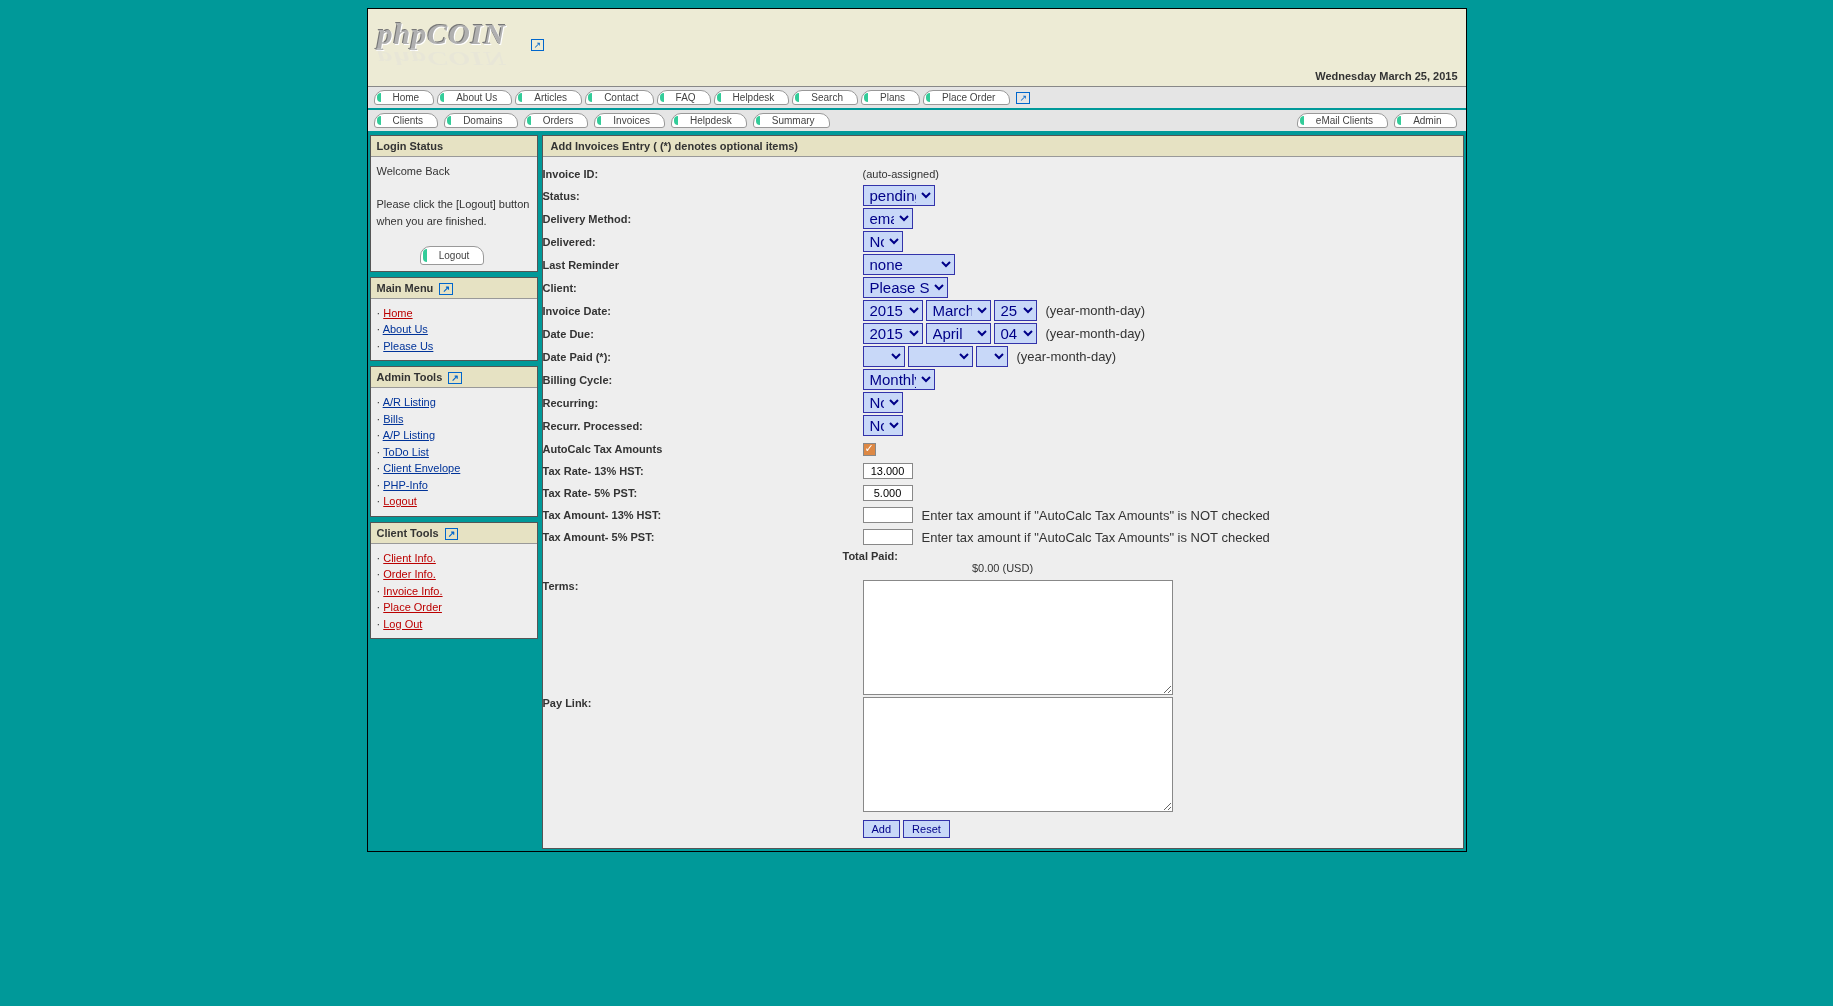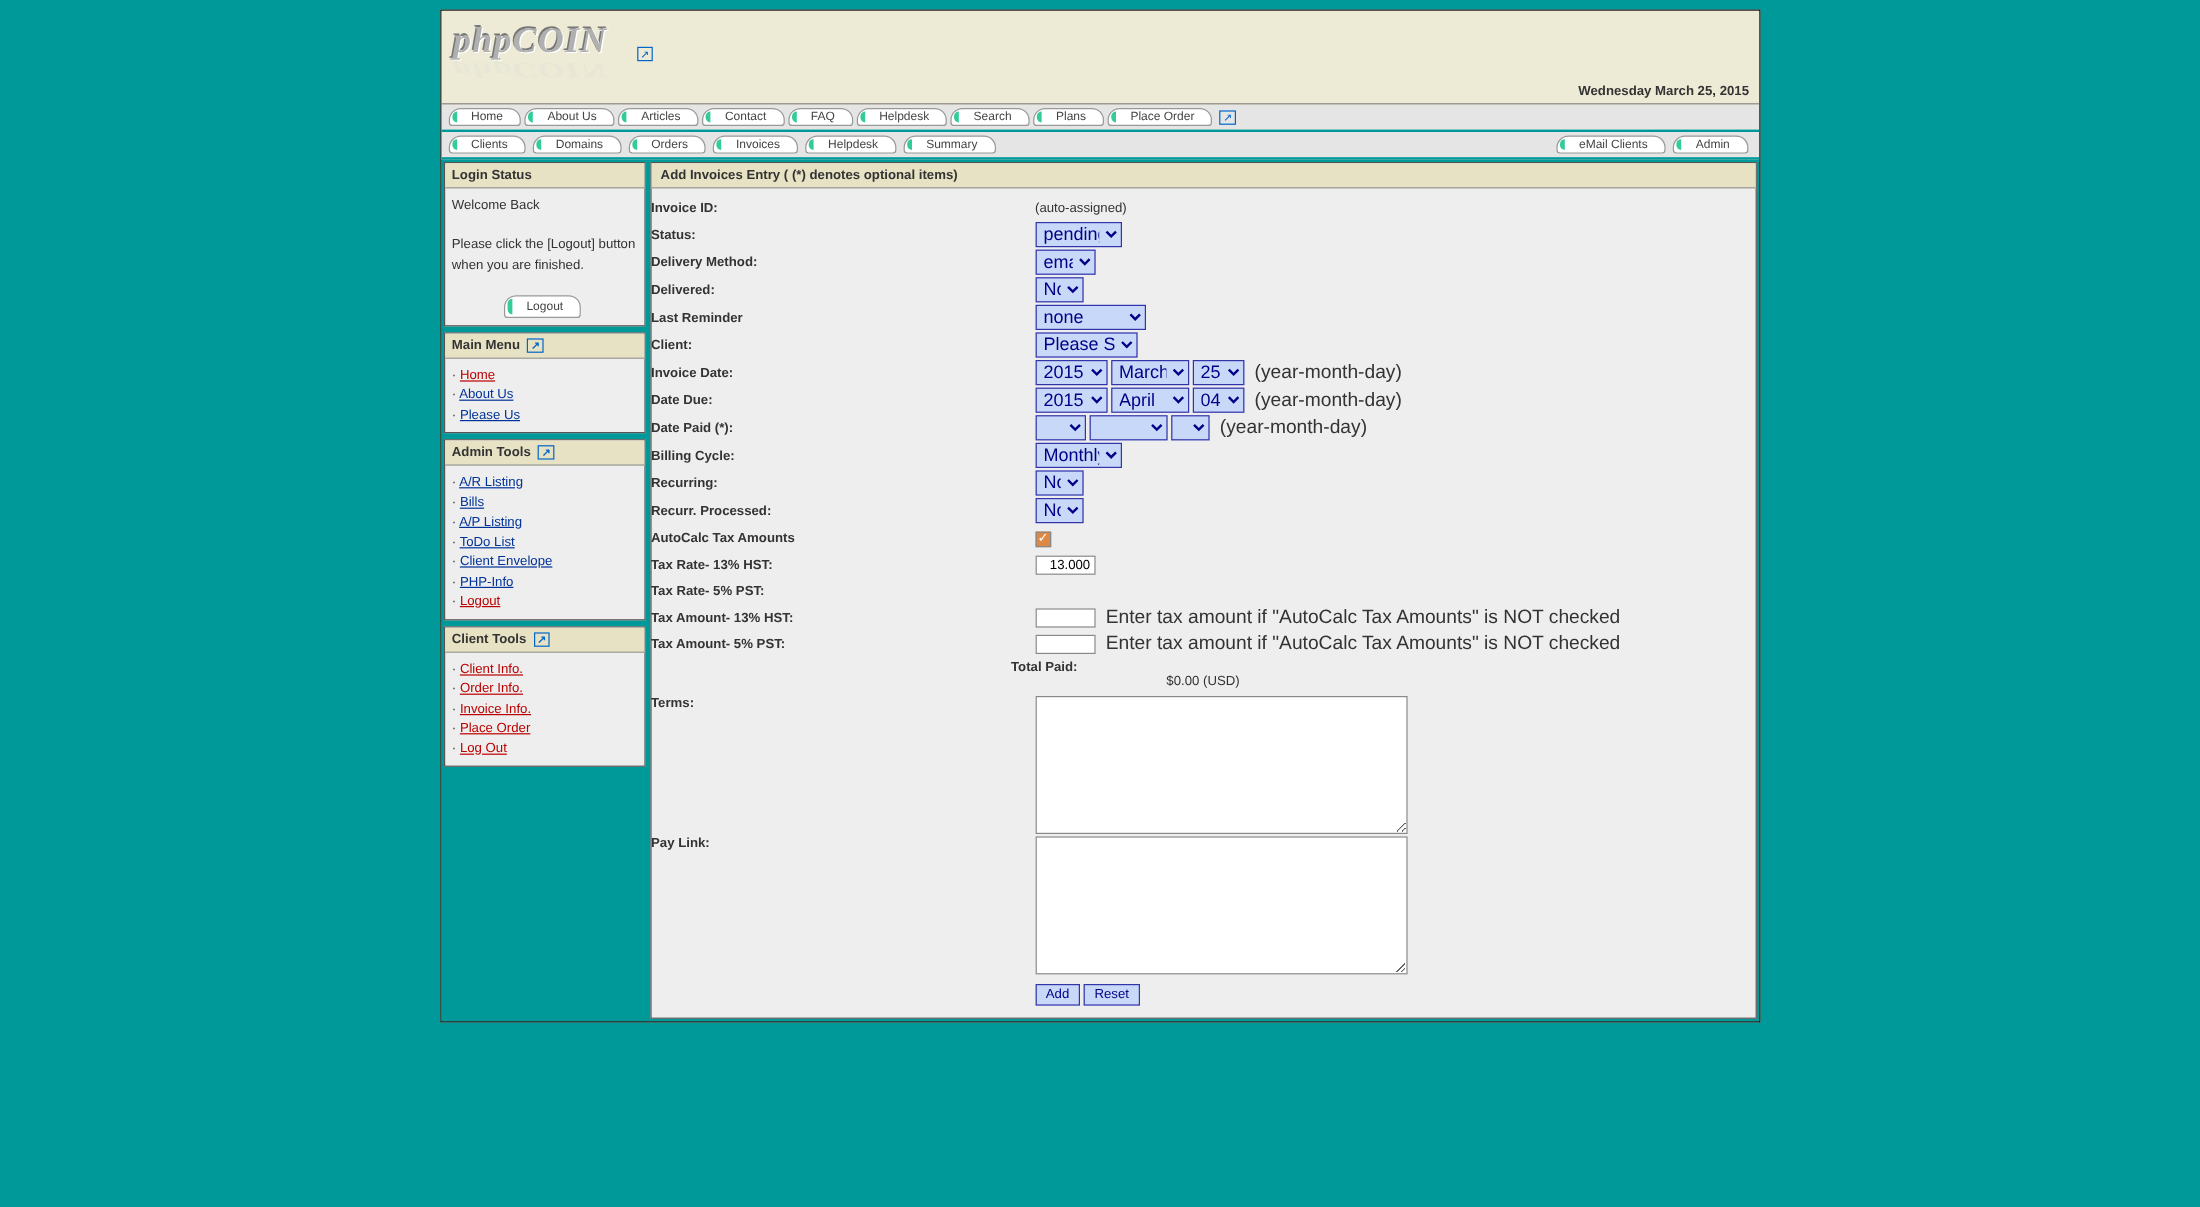--- a/index.html
+++ b/index.html
@@ -23,23 +23,23 @@
 .panel-body a { color: #b00; text-decoration: underline; }
 .panel-body a.blue { color: #039; }
 .panel-body .dot { color: #333; }
 .main { flex: 1; border: 1px solid #555; background: #eee; }
 .main-title { background: #e6e2c3; border-bottom: 1px solid #999; padding: 4px 8px; font-weight: bold; font-size: 11px; }
 .form-area { padding: 8px 0 8px 0; }
 .form-row { display: flex; align-items: center; margin-bottom: 2px; min-height: 18px; }
 .form-lbl { width: 320px; padding-right: 6px; font-weight: bold; font-size: 11px; }
 .form-val { flex: 1; font-size: 11px; display: flex; align-items: center; gap: 3px; }
 select { background: #c8d8f8; border: 1px solid #33a; font-size: 15px; color: #008; padding: 0 2px; }
-input[type=text] { border: 1px solid #888; font-size: 11px; padding: 1px 3px; text-align: right; width: 50px; }
+input[type=text] { border: 1px solid #888; font-size: 11px; padding: 1px 3px; text-align: center; width: 50px; }
 textarea { border: 1px solid #888; font-size: 11px; width: 310px; height: 115px; resize: both; }
-.note { font-size: 16px; color: #333; margin-left: 6px; }
+.note { font-size: 13px; color: #333; margin-left: 6px; }
 .check { display: inline-block; width: 13px; height: 13px; background: #d84; border: 1px solid #888; position: relative; }
 .check:after { content: '✓'; color: #fff; font-size: 11px; position: absolute; top: -2px; left: 1px; }
 .action-btn { background: #c8d8f8; border: 1px solid #33a; color: #008; font-size: 11px; padding: 2px 8px; cursor: pointer; font-family: inherit; }
 .footer-bar { background: #e6e2c3; padding: 4px; text-align: right; border-top: 1px solid #999; }
 .pill { display: inline-block; background: #fff; border: 1px solid #999; border-radius: 8px; padding: 1px 14px; margin-left: 3px; font-size: 10px; color: #444; cursor: pointer; position: relative; padding-left: 18px; }
 .pill:before { content: ''; position: absolute; left: 2px; top: 2px; bottom: 2px; width: 4px; background: #3c9; border-radius: 6px 0 0 6px; }
 .expand-icon { font-size: 9px; color: #06c; cursor: pointer; margin-left: 3px; border: 1px solid #06c; padding: 0 2px; }
 </style>
 </head>
 <body>
@@ -234,20 +234,23 @@
 
     <div class="form-row" style="margin-top:4px;">
               <div class="form-lbl">Tax Rate- 13% HST:</div>
               <div class="form-val">
                 <input type="text" value="13.000" style="">
               </div>
             </div>
 
     <div class="form-row" style="margin-top:4px;">
               <div class="form-lbl">Tax Rate- 5% PST:</div>
+              <div class="form-val">
+                <input type="text" value="5.000" style="">
+              </div>
             </div>
 
     <div class="form-row" style="margin-top:4px;">
               <div class="form-lbl">Tax Amount- 13% HST:</div>
               <div class="form-val">
                 <input type="text" style="">
                 <span class="note">Enter tax amount if "AutoCalc Tax Amounts" is NOT checked</span>
               </div>
             </div>
 

